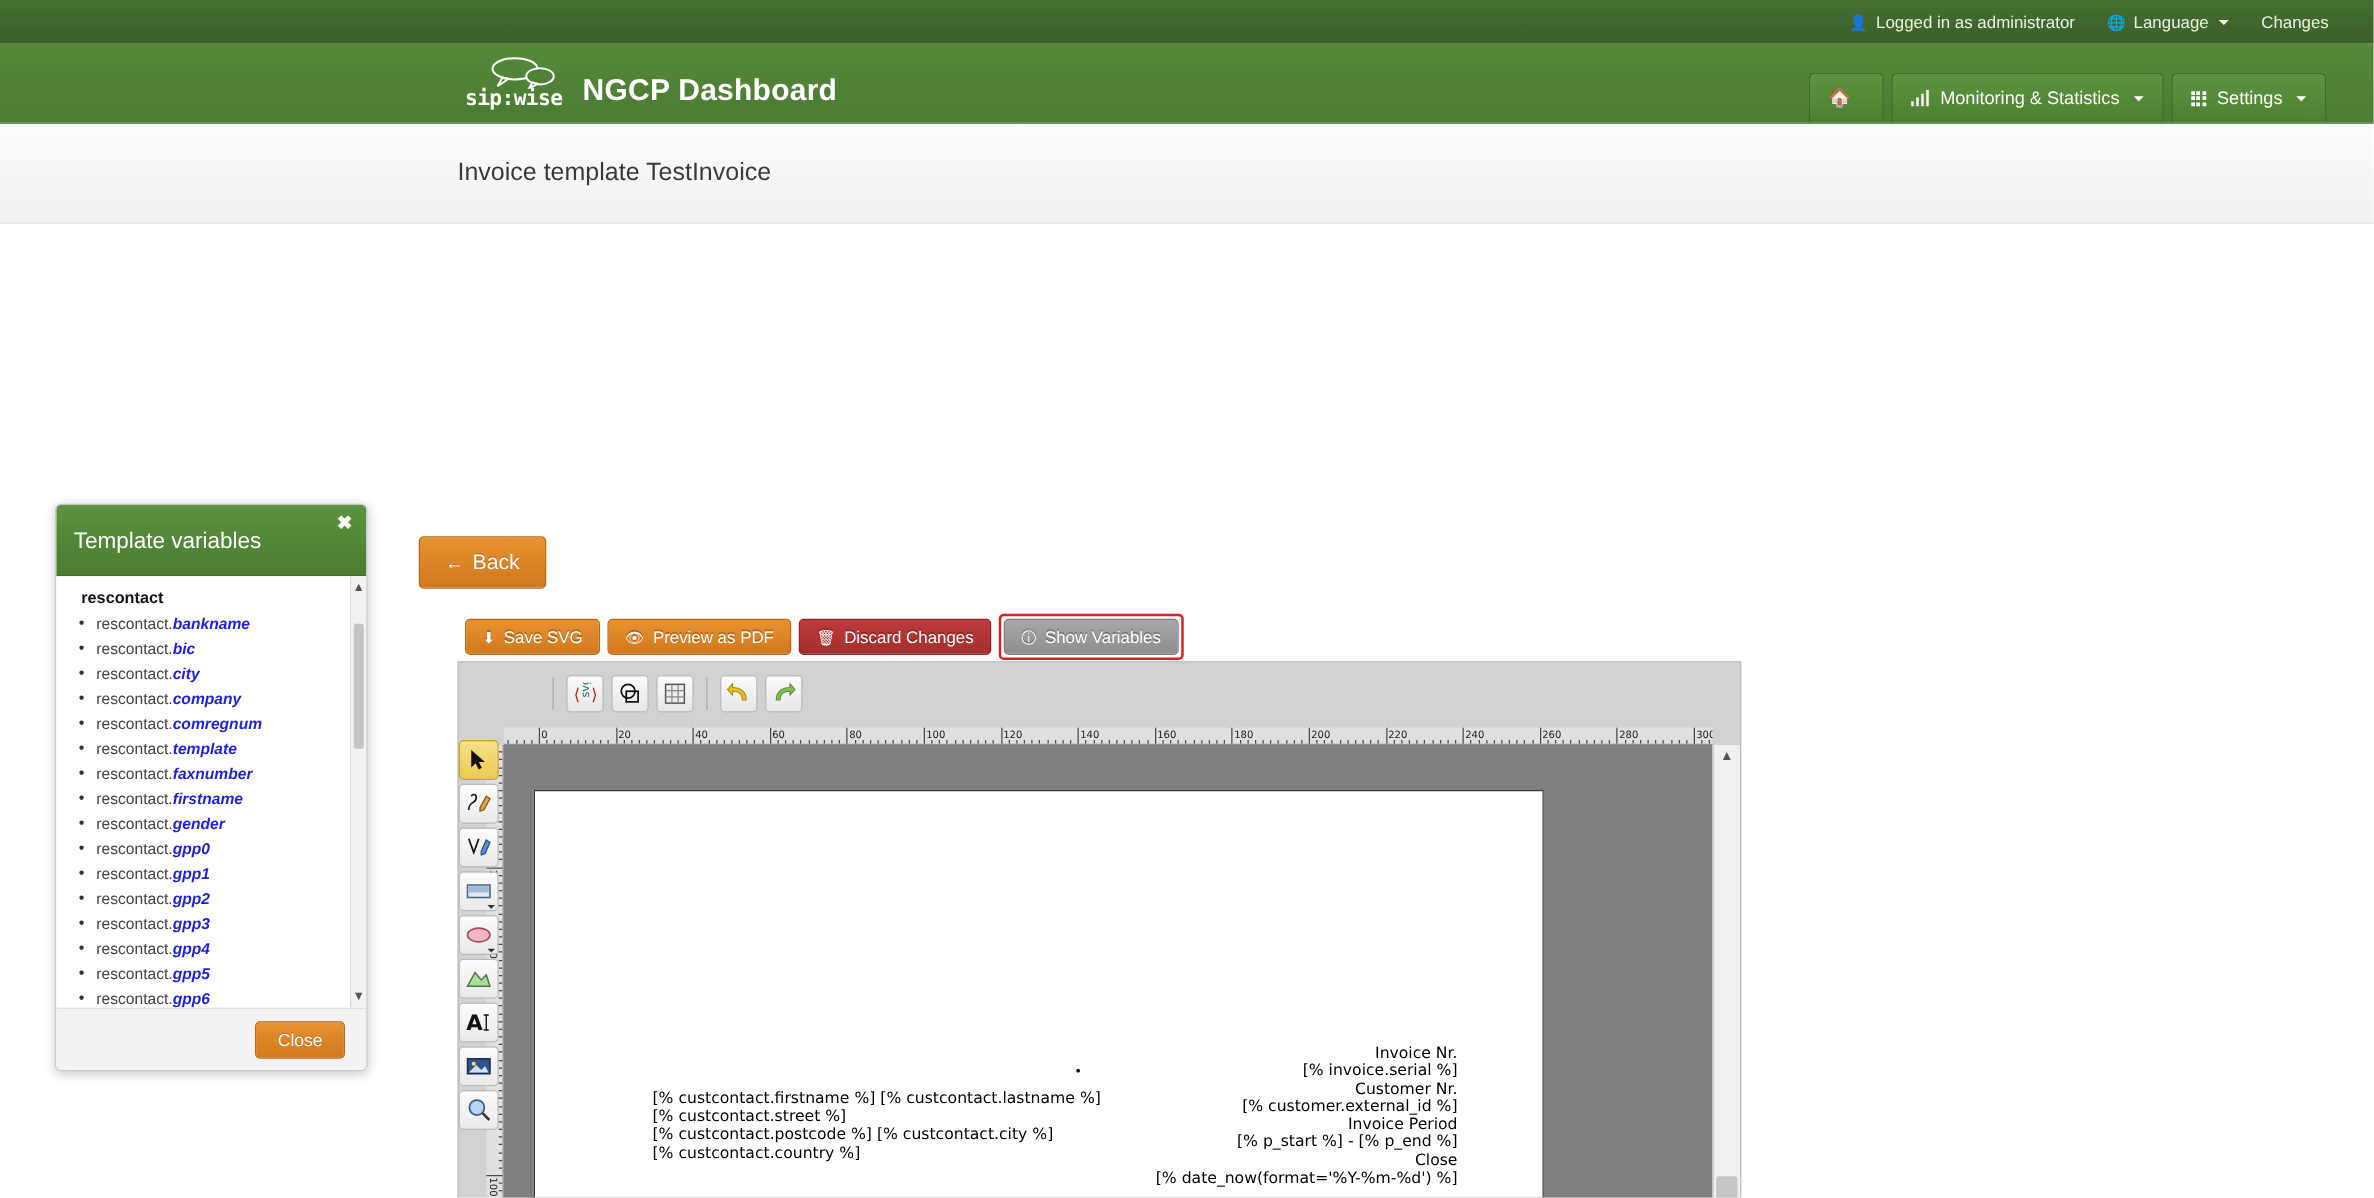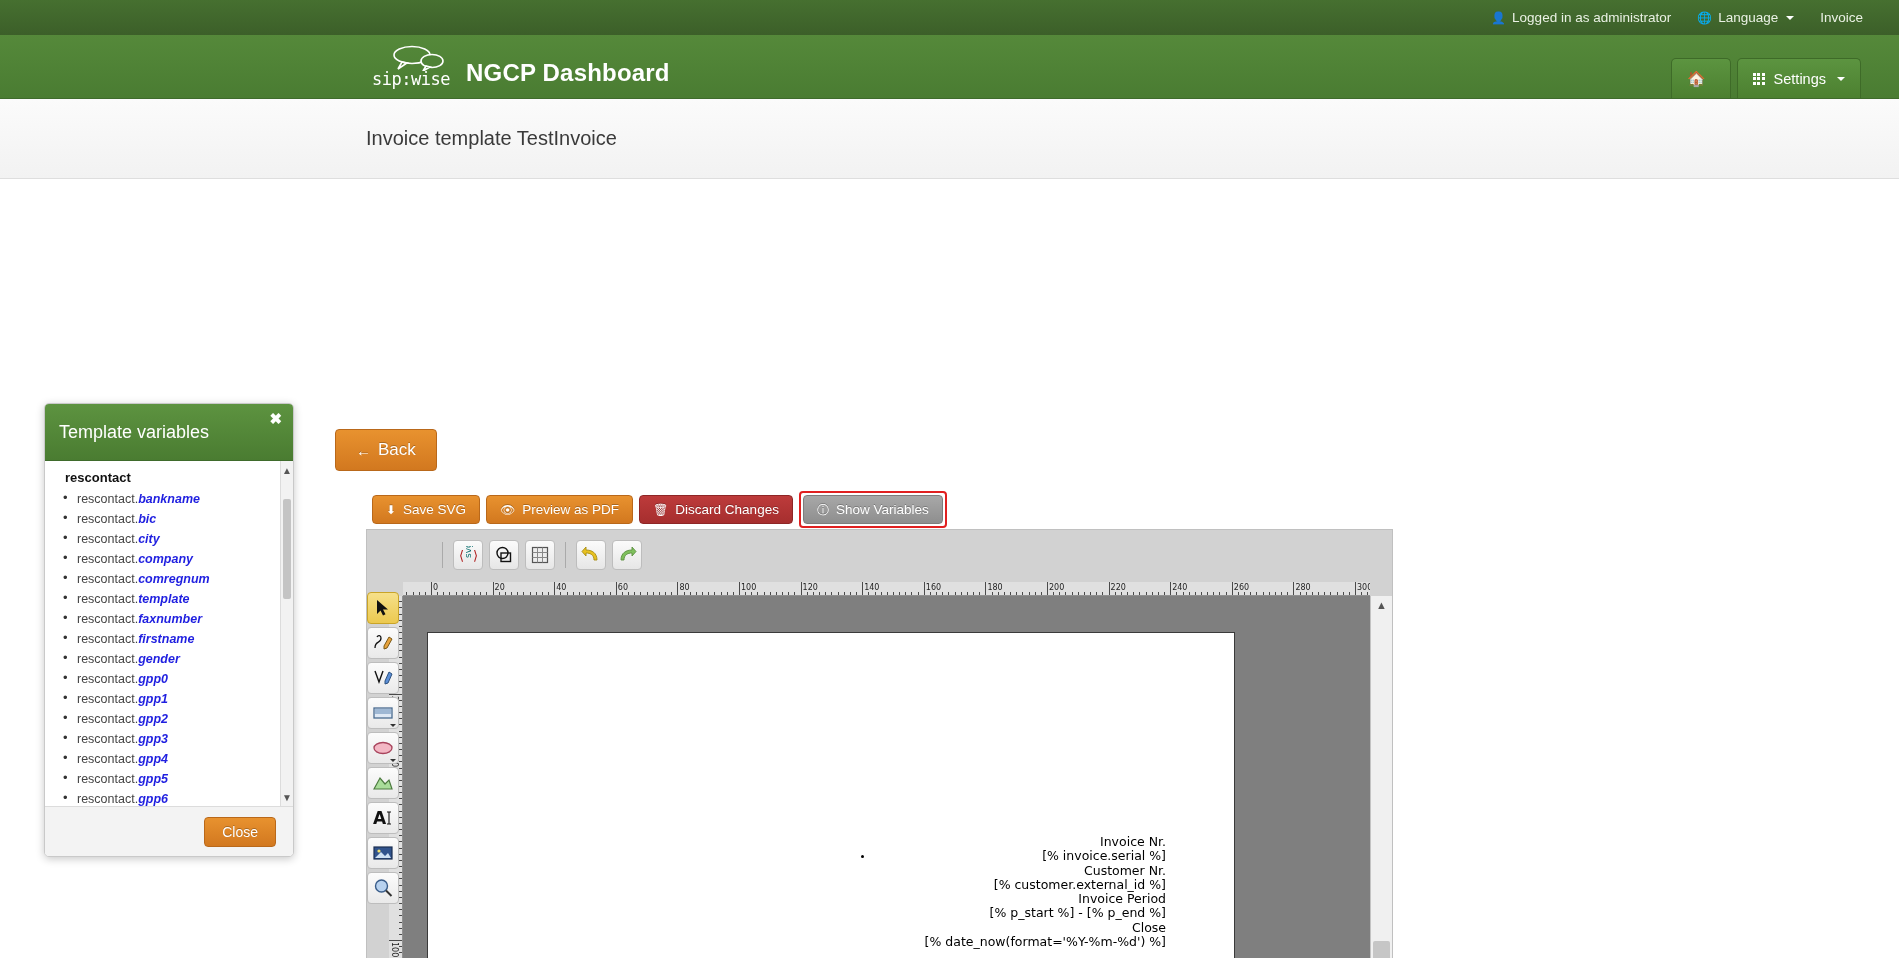--- a/index.html
+++ b/index.html
@@ -52,21 +52,21 @@
   }
   .brand-mark {
     position: relative;
     width: 84px;
     height: 44px;
   }
   .brand-mark .sipwise {
     position: absolute;
     bottom: 0; left: 0;
     font-family: "DejaVu Sans Mono", monospace;
-    font-weight: normal;
+    font-weight: bold;
     font-size: 17px;
     letter-spacing: -0.5px;
     color: #ffffff;
   }
   .brand-mark svg { position: absolute; top: 0; left: 20px; }
   .brand-title {
     font-size: 24px;
     font-weight: bold;
     color: #ffffff;
     letter-spacing: 0.2px;
@@ -449,21 +449,21 @@
   <span class="tb-item">
     <span class="glyph">👤</span>
     <span>Logged in as administrator</span>
   </span>
   <a class="tb-item" href="#">
     <span class="glyph">🌐</span>
     <span>Language</span>
     <span class="caret"></span>
   </a>
   <a class="tb-item" href="#">
-    <span>Invoice</span>
+    <span>Changes</span>
   </a>
 </div>
 
 <div class="masthead">
   <div class="brand">
     <div class="brand-mark">
       <svg width="54" height="26" viewBox="0 0 54 26">
         <ellipse cx="20" cy="10" rx="18" ry="8.5" fill="none" stroke="#ffffff" stroke-width="1.6"></ellipse>
         <path d="M10 17 L6 24 L15 18 Z" fill="none" stroke="#ffffff" stroke-width="1.6"></path>
         <ellipse cx="40" cy="16" rx="11" ry="6.5" fill="#4f8236" stroke="#ffffff" stroke-width="1.6"></ellipse>
@@ -471,20 +471,30 @@
       </svg>
       <span class="sipwise">sip:wise</span>
     </div>
     <span class="brand-title">NGCP Dashboard</span>
   </div>
 
   <div class="nav">
     <div class="nav-btn">
       <span class="glyph" style="font-size:15px">🏠</span>
       <span></span>
+    </div>
+    <div class="nav-btn">
+      <span class="bars-icon">
+          <i></i>
+          <i></i>
+          <i></i>
+          <i></i>
+        </span>
+      <span>Monitoring &amp; Statistics</span>
+      <span class="caret"></span>
     </div>
     <div class="nav-btn">
       <span class="grid-icon">
           <i></i>
           <i></i>
           <i></i>
           <i></i>
           <i></i>
           <i></i>
           <i></i>
@@ -866,20 +876,26 @@
           <div class="rmark" style="top: 350.16px; height: 1px; width: 3px; left: 10px;"></div>
           <div class="rmark" style="top: 356.32px; height: 1px; width: 3px; left: 10px;"></div>
         </div>
 
       <div class="workspace">
         <div class="paper">
           <div class="doc-inner">
 
             <div class="dot"></div>
 
+            <div class="addr">
+              <div>[% custcontact.firstname %] [% custcontact.lastname %]</div>
+              <div>[% custcontact.street %]</div>
+              <div>[% custcontact.postcode %] [% custcontact.city %]</div>
+              <div>[% custcontact.country %]</div>
+            </div>
 
             <div class="invdetails">
               <div class="lbl">Invoice Nr.</div>
               <div>[% invoice.serial %]</div>
               <div class="lbl">Customer Nr.</div>
               <div>[% customer.external_id %]</div>
               <div class="lbl">Invoice Period</div>
               <div>[% p_start %] - [% p_end %]</div>
               <div class="lbl">Close</div>
               <div>[% date_now(format='%Y-%m-%d') %]</div>

